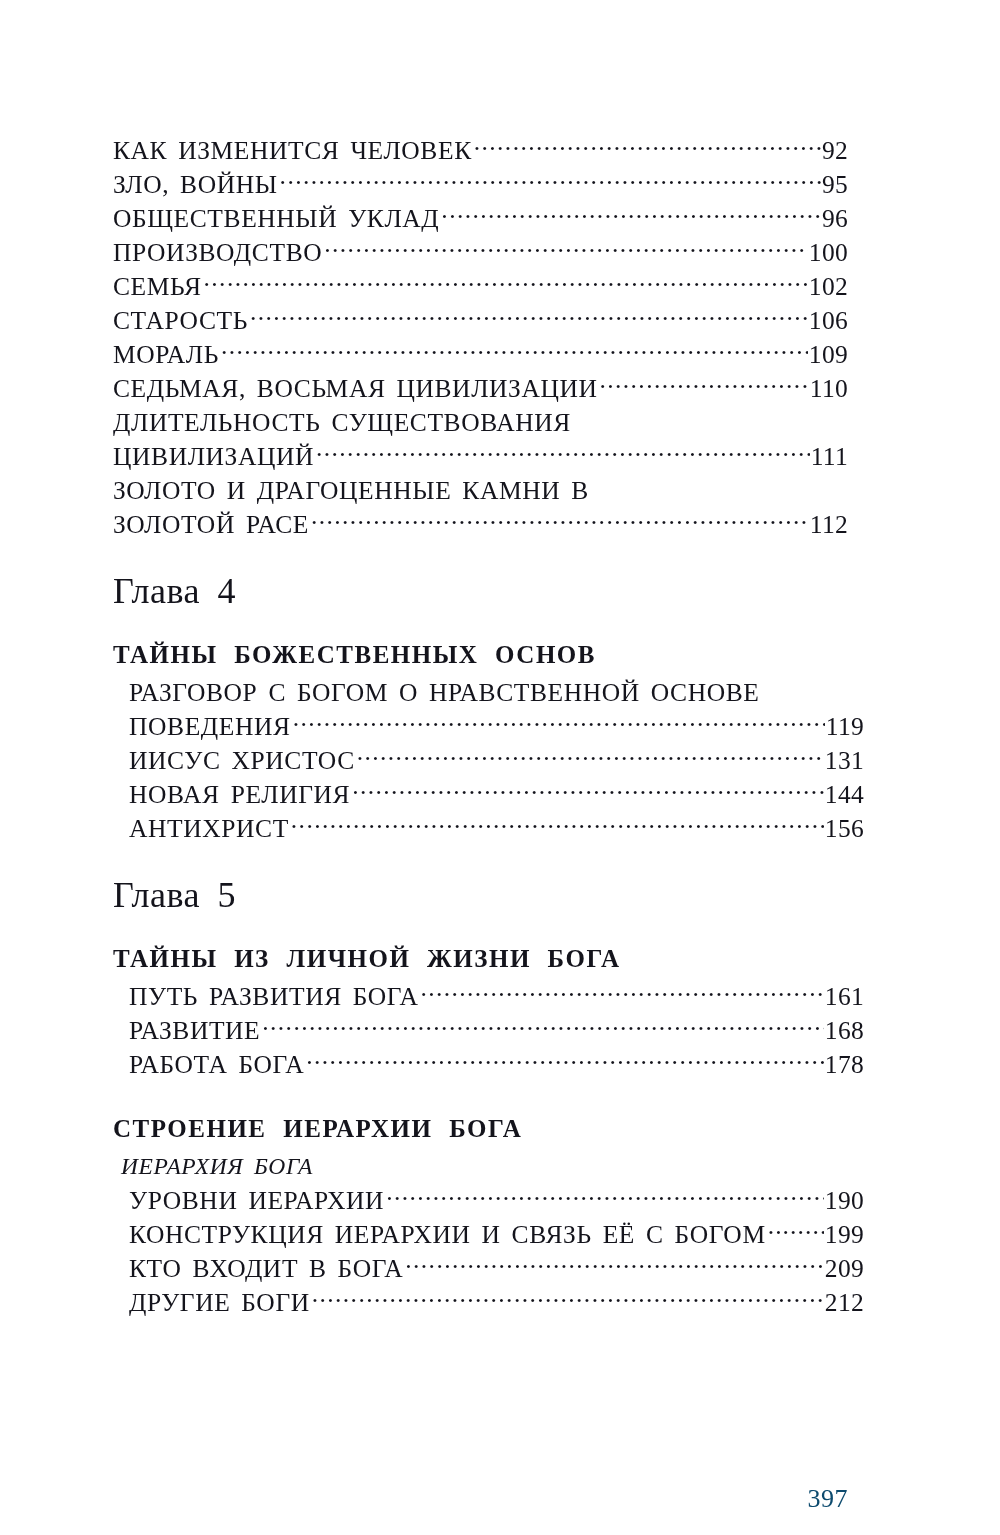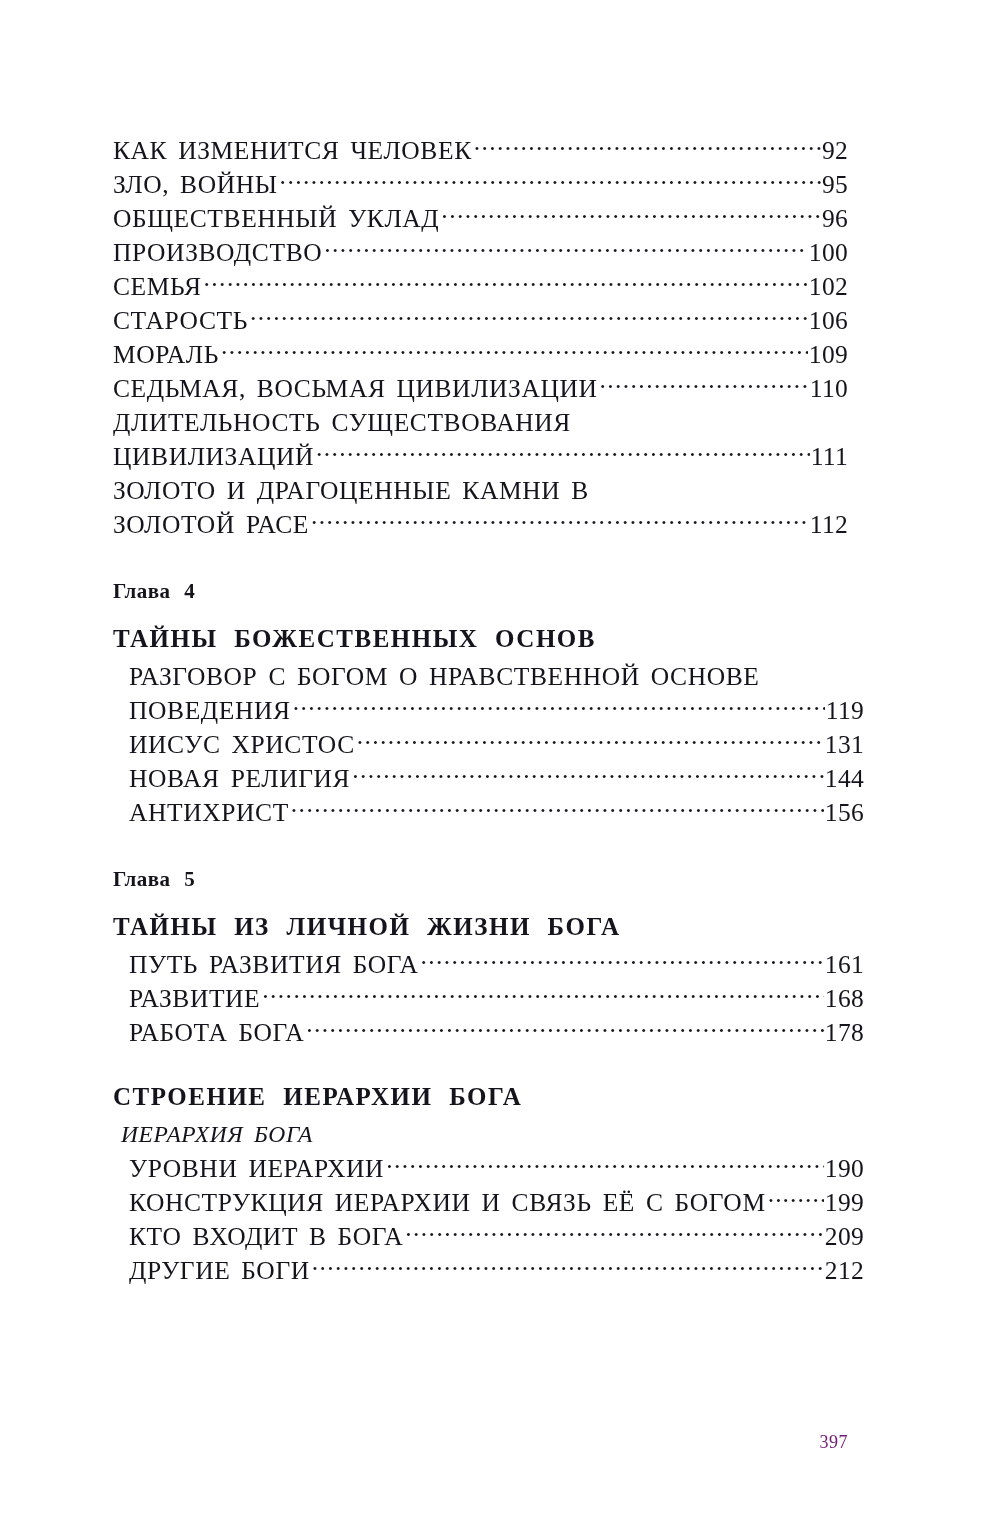--- a/index.html
+++ b/index.html
@@ -75,59 +75,59 @@
   .entry.cont-first .entry-leader::after { content: ""; }
 
   
   .entry.tight .entry-leader::after { letter-spacing: 1.1px; }
 
   
   .chapter {
     margin-top: 28px;
   }
   .chapter-title {
-    font-size: 21px;
-    font-weight: 700;
+    font-size: 36px;
+    font-weight: 400;
     line-height: 44px;
     letter-spacing: 0.5px;
     word-spacing: 8px;
     white-space: nowrap;
   }
   .chapter-heading {
     font-size: 25px;
     font-weight: 700;
     line-height: 40px;
     letter-spacing: 1.5px;
     word-spacing: 9px;
     white-space: nowrap;
-    margin-top: 6px;
+    margin-top: 22px;
   }
   .chapter-subheading {
     font-size: 23.5px;
     font-style: italic;
     font-weight: 400;
     line-height: 34px;
     letter-spacing: 0.6px;
     word-spacing: 4px;
     white-space: nowrap;
     margin-left: 8px;
   }
   .chapter-entries {
     margin-top: 0;
     margin-left: 16px;
   }
 
   
   .folio {
     position: absolute;
     right: 152px;
-    top: 1432px;
-    font-size: 18px;
+    top: 1484px;
+    font-size: 26px;
     letter-spacing: 0.5px;
-    color: #701a75;
+    color: #0c4a6e;
   }
 </style>
 </head>
 <body>
 
 <div class="page">
 
   <div class="toc">
 
     <div class="toc-section" id="leading-entries">

